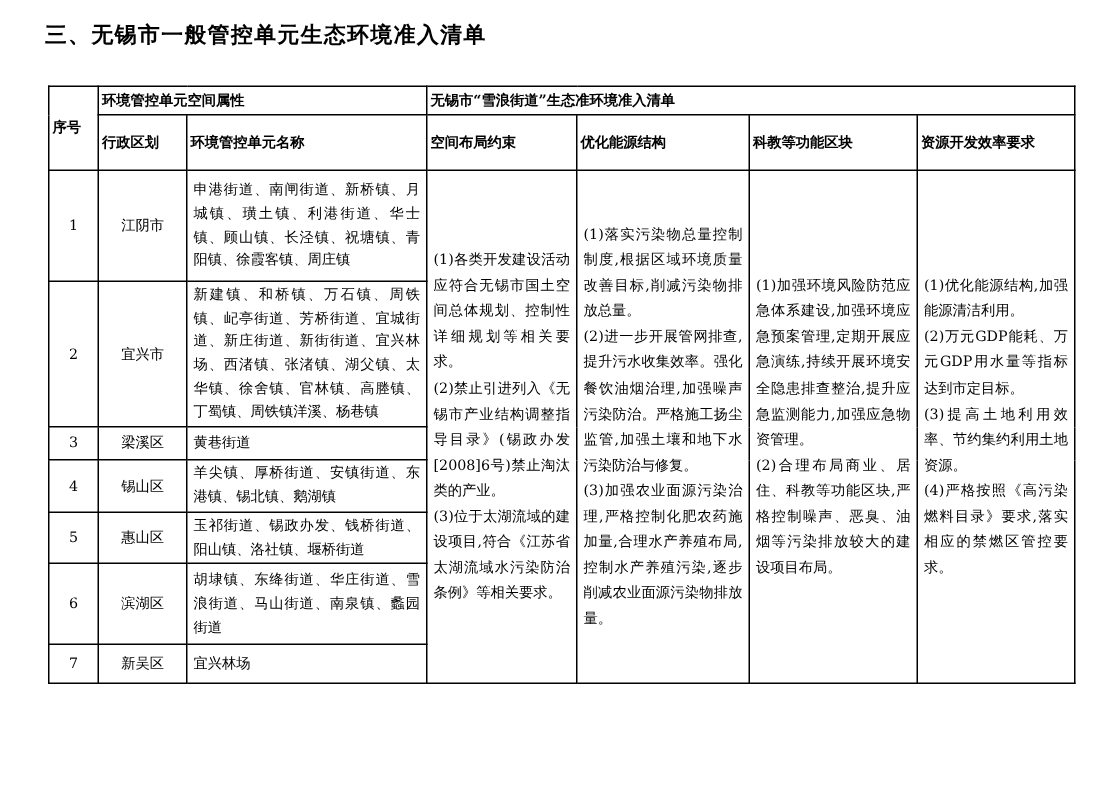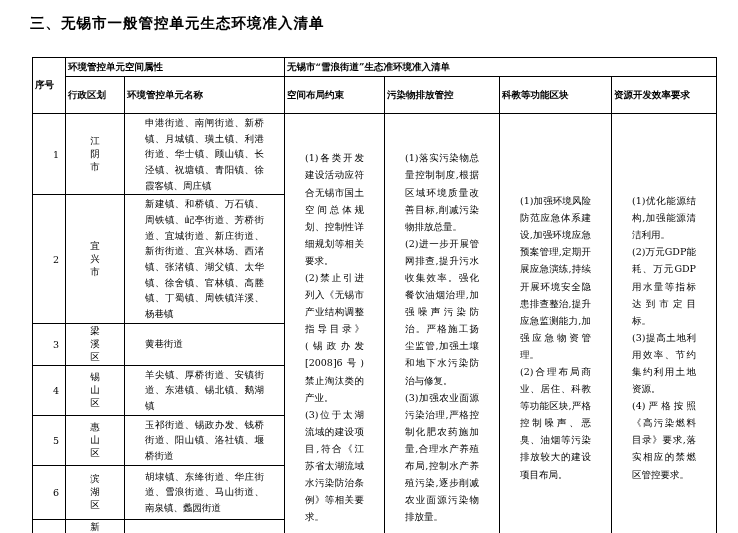--- a/index.html
+++ b/index.html
@@ -21,21 +21,21 @@
   }
   table.main {
     position:absolute;
     left:32px; top:57px;
     width:684px;
     border-collapse:collapse;
     table-layout:fixed;
   }
   table.main th, table.main td {
     border:1px solid #000;
-    padding:1px 20px;
+    padding:1px 4px;
     font-size:9.5px;
     vertical-align:middle;
     overflow:hidden;
   }
   table.main th {
     font-weight:bold;
     text-align:left;
     padding:1px 2px;
   }
   .c { text-align:center; }
@@ -79,21 +79,21 @@
     <thead>
       <tr style="height:19px">
         <th rowspan="2">序号</th>
         <th colspan="2">环境管控单元空间属性</th>
         <th colspan="4">无锡市“雪浪街道”生态准环境准入清单</th>
       </tr>
       <tr style="height:37px">
         <th>行政区划</th>
         <th>环境管控单元名称</th>
         <th>空间布局约束</th>
-        <th>污染物排放管控</th>
+        <th>优化能源结构</th>
         <th>科教等功能区块</th>
         <th>资源开发效率要求</th>
       </tr>
     </thead>
     <tbody>
       <tr style="height:74px">
         <td class="c">1</td>
         <td class="c">江阴市</td>
         <td class="units">申港街道、南闸街道、新桥镇、月城镇、璜土镇、利港街道、华士镇、顾山镇、长泾镇、祝塘镇、青阳镇、徐霞客镇、周庄镇</td>
         <td rowspan="7" class="merged">(1)各类开发建设活动应符合无锡市国土空间总体规划、控制性详细规划等相关要求。
@@ -130,19 +130,19 @@
         <td class="units">玉祁街道、锡政办发、钱桥街道、阳山镇、洛社镇、堰桥街道</td>
       </tr>
       <tr style="height:54px">
         <td class="c">6</td>
         <td class="c">滨湖区</td>
         <td class="units">胡埭镇、东绛街道、华庄街道、雪浪街道、马山街道、南泉镇、蠡园街道</td>
       </tr>
       <tr style="height:26px">
         <td class="c">7</td>
         <td class="c">新吴区</td>
-        <td class="units">厚桥街道</td>
+        <td class="units">宜兴林场</td>
       </tr>
     </tbody>
   </table>
 
 
 </div>
 
 </body></html>

